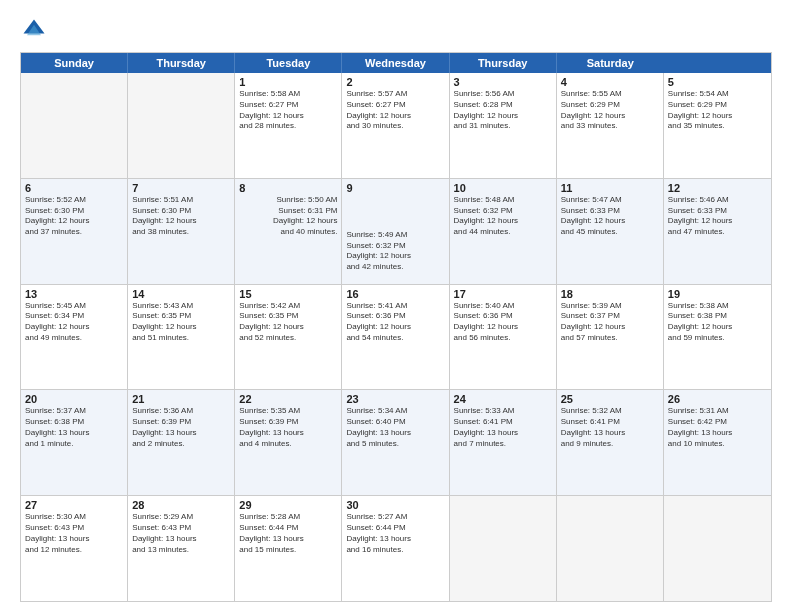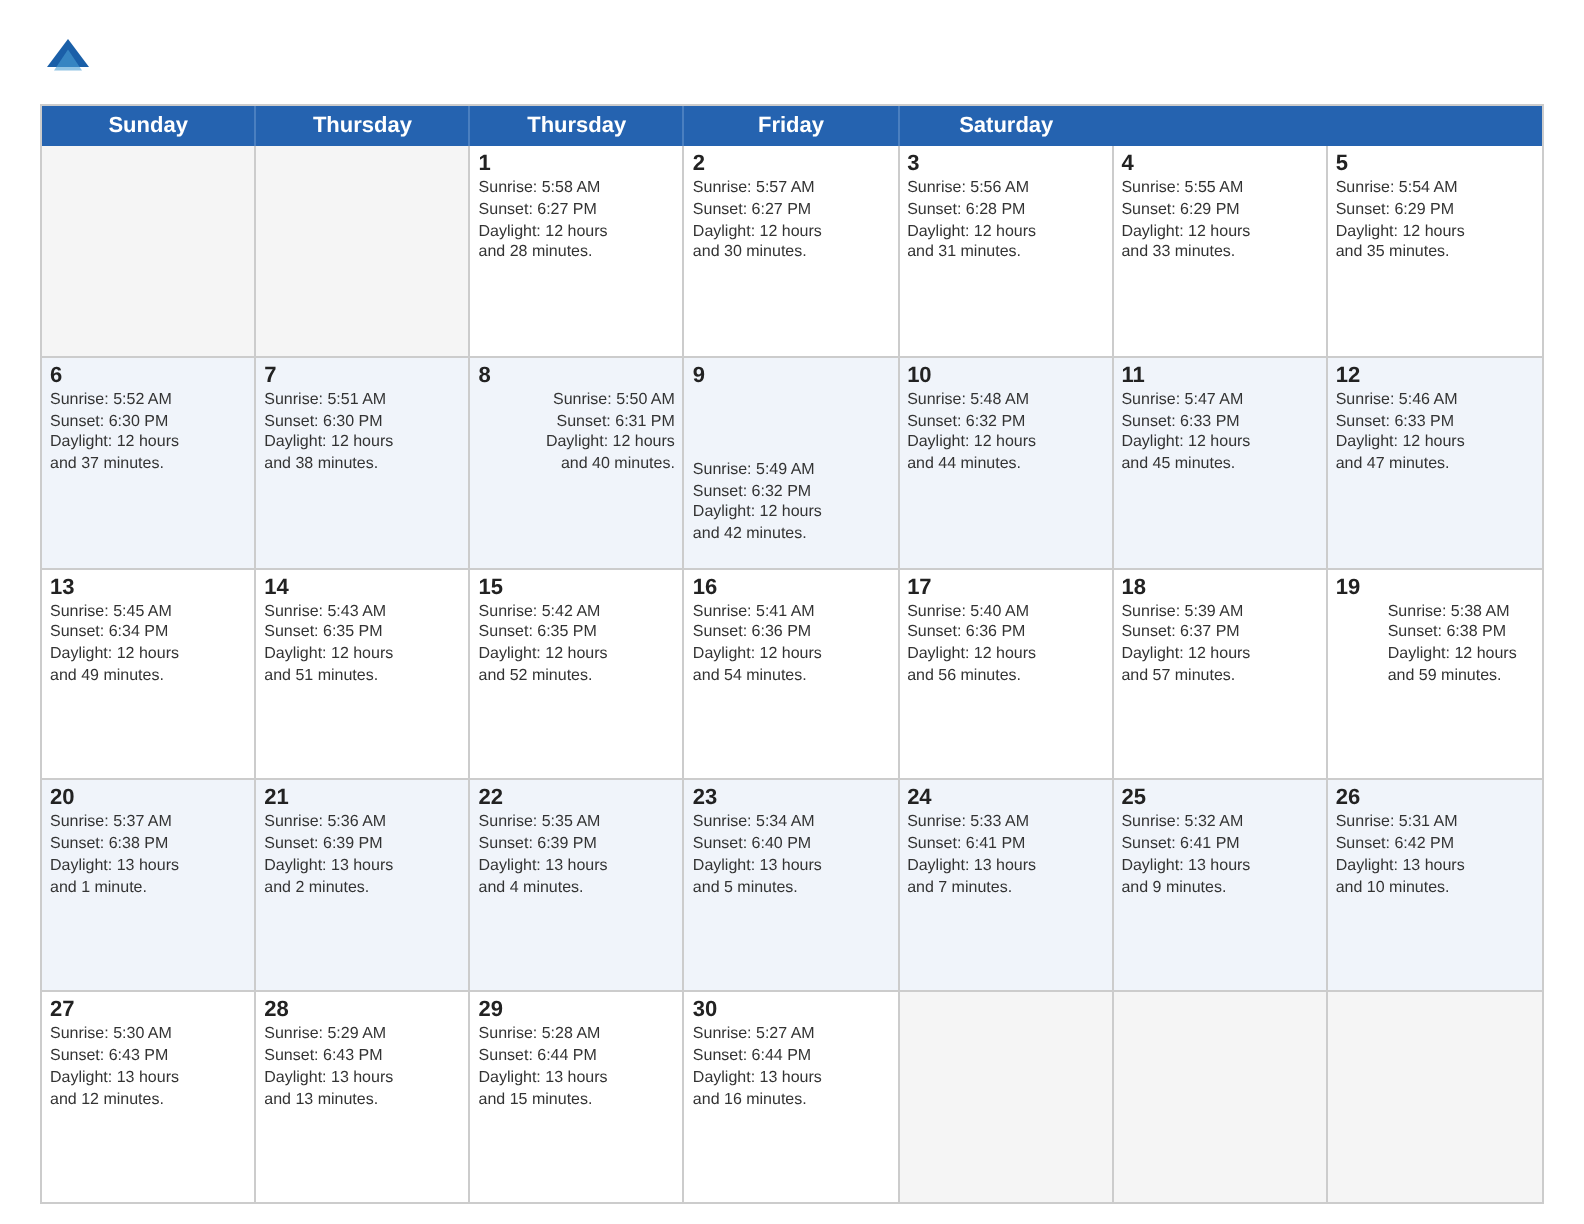--- a/index.html
+++ b/index.html
@@ -138,22 +138,23 @@
     <div class="title-block">
       <div class="month-title"></div>
       <div class="location"></div>
     </div>
   </div>
 
   <div class="calendar">
     <div class="cal-header">
     <div class="cal-header-cell">Sunday</div>
         <div class="cal-header-cell">Thursday</div>
+        <div class="cal-header-cell">Tuesday</div>
+        <div class="cal-header-cell">Wednesday</div>
         <div class="cal-header-cell">Thursday</div>
-        <div class="cal-header-cell">Friday</div>
         <div class="cal-header-cell">Saturday</div>
       </div>
     <div class="cal-body">
     <div class="cal-row">
           <div class="cal-cell empty"></div>
           <div class="cal-cell empty"></div>
           <div class="cal-cell">
             <span class="day-num">1</span>
             <div class="day-info" style="white-space: pre-line;">Sunrise: 5:58 AM
 Sunset: 6:27 PM
@@ -278,21 +279,21 @@
           </div>
           <div class="cal-cell">
             <span class="day-num">18</span>
             <div class="day-info" style="white-space: pre-line;">Sunrise: 5:39 AM
 Sunset: 6:37 PM
 Daylight: 12 hours
 and 57 minutes.</div>
           </div>
           <div class="cal-cell">
             <span class="day-num">19</span>
-            <div class="day-info" style="white-space: pre-line; margin-left: 26px;">Sunrise: 5:38 AM
+            <div class="day-info" style="white-space: pre-line;">Sunrise: 5:38 AM
 Sunset: 6:38 PM
 Daylight: 12 hours
 and 59 minutes.</div>
           </div>
         </div>
         <div class="cal-row">
           <div class="cal-cell">
             <span class="day-num">20</span>
             <div class="day-info" style="white-space: pre-line;">Sunrise: 5:37 AM
 Sunset: 6:38 PM

